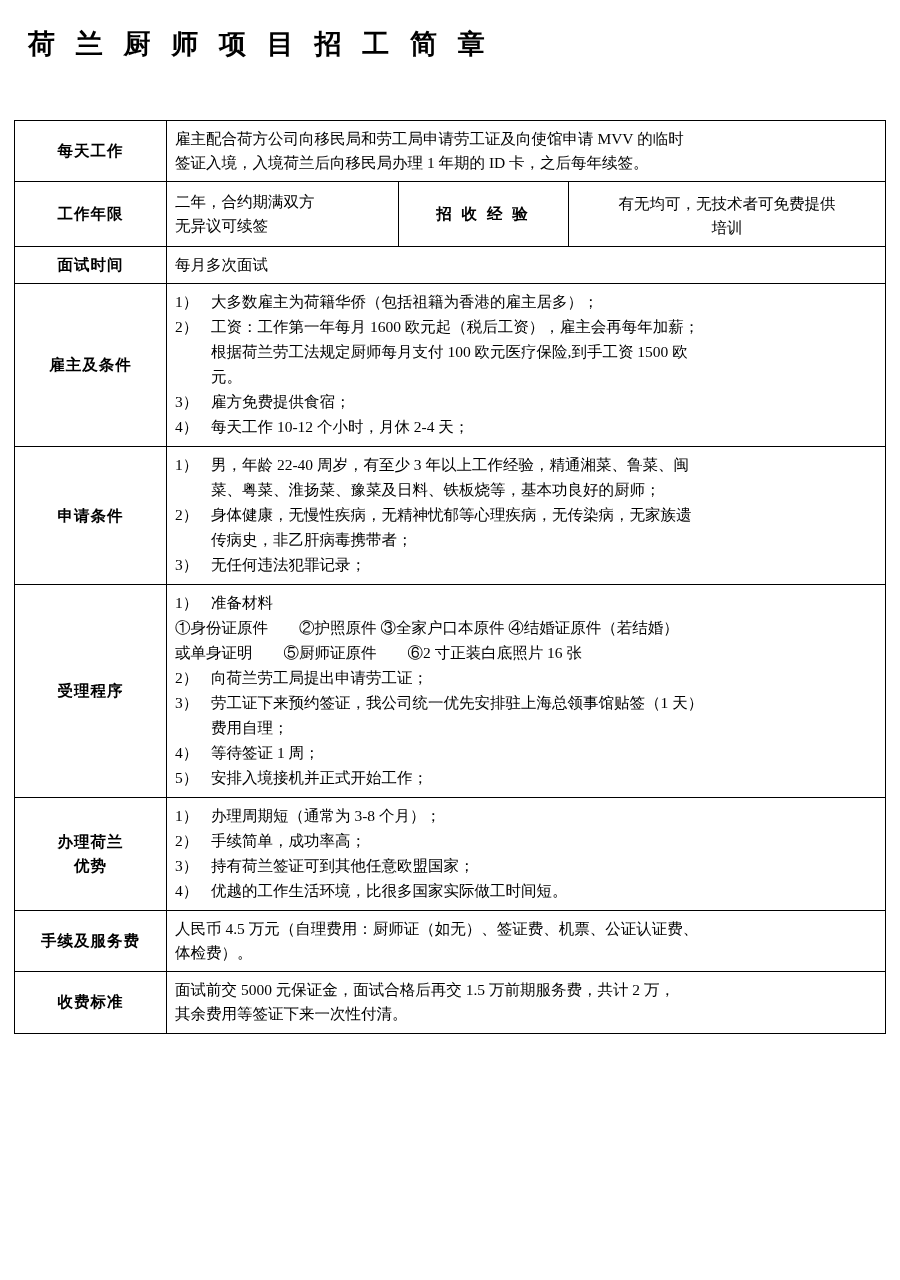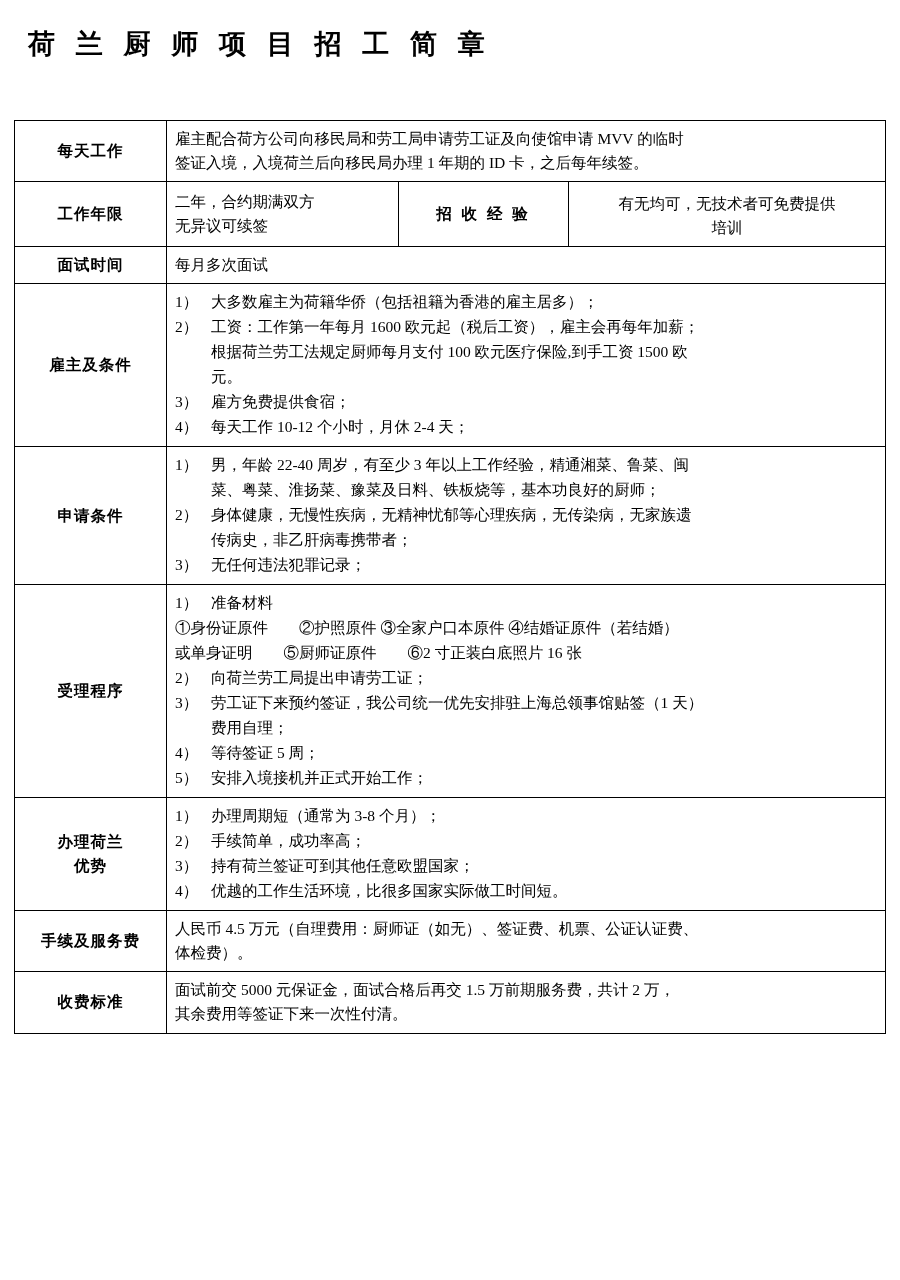--- a/index.html
+++ b/index.html
@@ -165,21 +165,21 @@
       <tr>
         <td class="label">受理程序</td>
         <td class="body" colspan="3">
           <ul class="num-list">
             <li><span class="num">1）</span><span>准备材料</span></li>
             <li style="padding-left:0; text-indent:0;"><span>①身份证原件　　②护照原件 ③全家户口本原件 ④结婚证原件（若结婚）</span></li>
             <li style="padding-left:0; text-indent:0;"><span>或单身证明　　⑤厨师证原件　　⑥2 寸正装白底照片 16 张</span></li>
             <li><span class="num">2）</span><span>向荷兰劳工局提出申请劳工证；</span></li>
             <li><span class="num">3）</span><span>劳工证下来预约签证，我公司统一优先安排驻上海总领事馆贴签（1 天）</span></li>
             <li><span class="num"></span><span>费用自理；</span></li>
-            <li><span class="num">4）</span><span>等待签证 5 周；</span></li>
+            <li><span class="num">4）</span><span>等待签证 1 周；</span></li>
             <li><span class="num">5）</span><span>安排入境接机并正式开始工作；</span></li>
           </ul>
         </td>
       </tr>
 
       <tr>
         <td class="label">
           <span class="plain">办理荷兰</span>
           <span class="plain">优势</span>
         </td>

